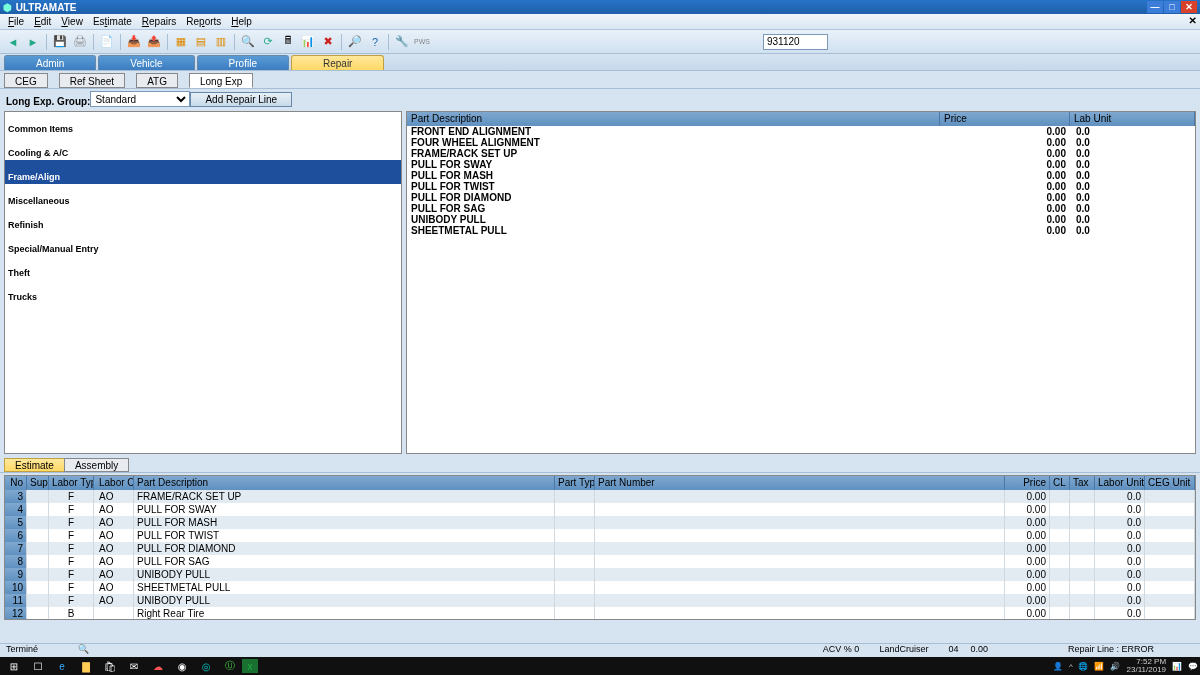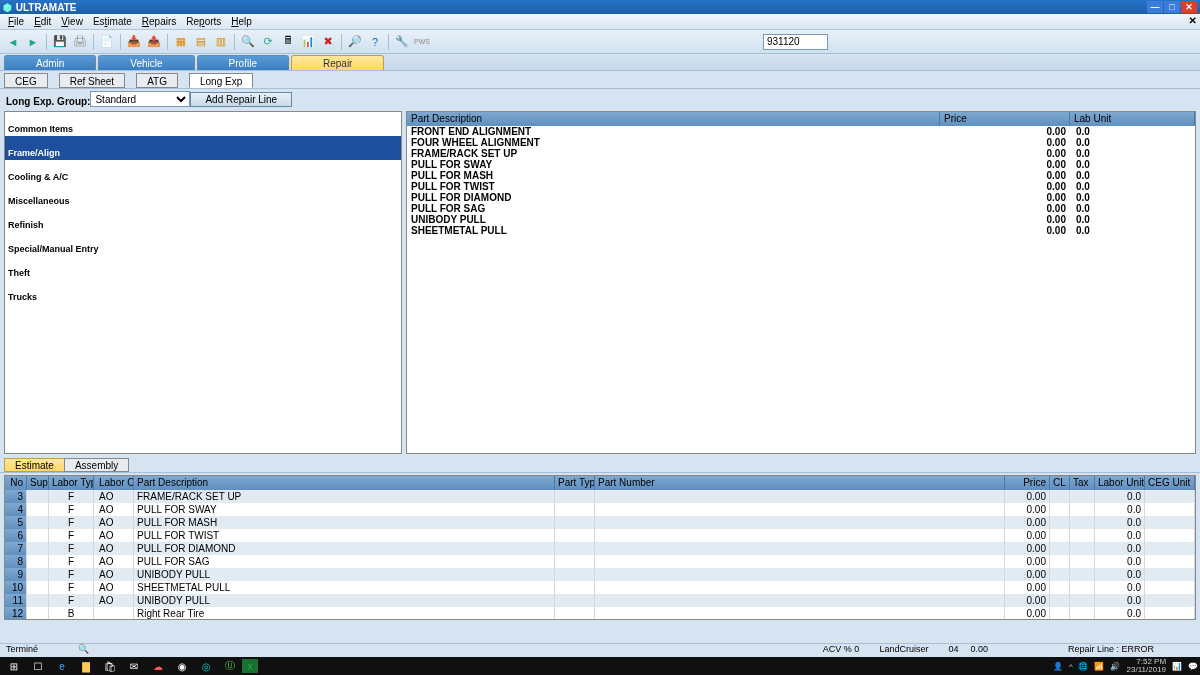--- a/index.html
+++ b/index.html
@@ -163,22 +163,22 @@
   <span style="font-weight:bold;">Long Exp. Group:</span>
   <select>
     <option>Standard</option>
   </select>
   <button class="addbtn">Add Repair Line</button>
 </div>
 
 <div class="panels">
   <div class="panel-left" id="catlist">
       <div class="cat">Common Items</div>
+      <div class="cat">Cooling &amp; A/C</div>
       <div class="cat selected">Frame/Align</div>
-      <div class="cat">Cooling &amp; A/C</div>
       <div class="cat">Miscellaneous</div>
       <div class="cat">Refinish</div>
       <div class="cat">Special/Manual Entry</div>
       <div class="cat">Theft</div>
       <div class="cat">Trucks</div>
     </div>
   <div class="panel-right">
     <div class="gridhead">
       <div class="col-desc">Part Description</div>
       <div class="col-price" style="text-align:left;">Price</div>

